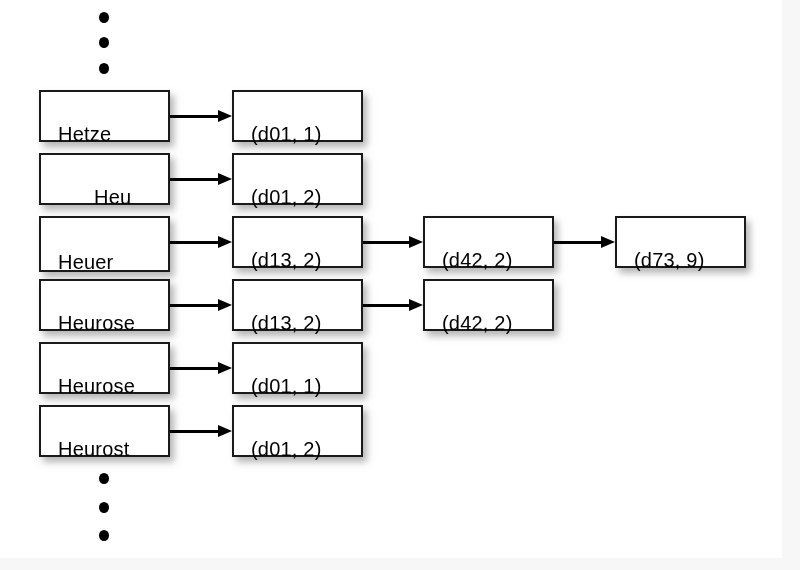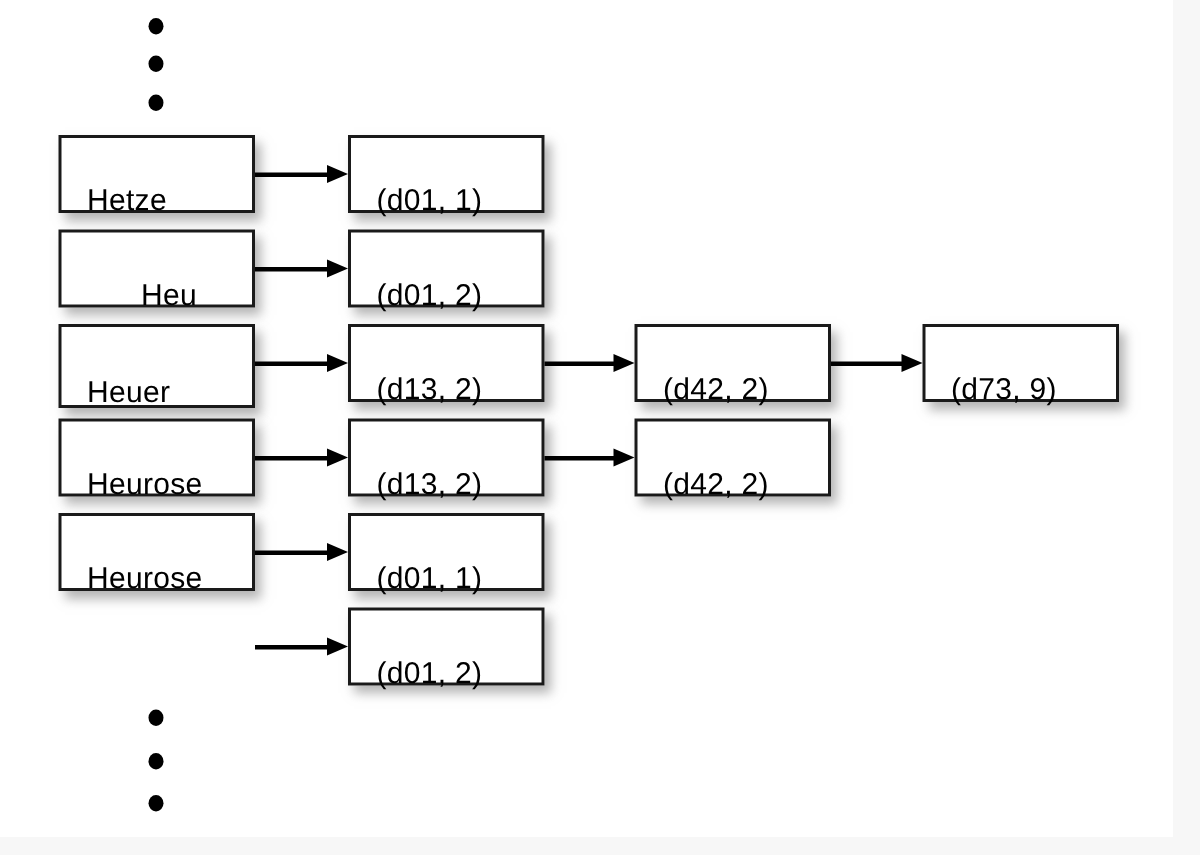--- a/index.html
+++ b/index.html
@@ -147,20 +147,23 @@
     <div class="node" style="left: 39px; top: 342px; width: 131px; height: 52px;">
       <span>Heurose</span>
     </div>
     <div class="node" style="left: 232px; top: 342px; width: 131px; height: 52px;">
       <span>(d01, 1)</span>
     </div>
     <div class="edge" style="left: 170px; top: 361.5px; width: 62px;">
       <div class="shaft" style="width: 49px;"></div>
       <div class="head" style="left: 48px;"></div>
     </div>
+    <div class="node" style="left: 39px; top: 405px; width: 131px; height: 52px;">
+      <span>Heurost</span>
+    </div>
     <div class="node" style="left: 232px; top: 405px; width: 131px; height: 52px;">
       <span>(d01, 2)</span>
     </div>
     <div class="edge" style="left: 170px; top: 424.5px; width: 62px;">
       <div class="shaft" style="width: 49px;"></div>
       <div class="head" style="left: 48px;"></div>
     </div>
     <div class="dot" style="left: 99px; top: 12px;"></div>
     <div class="dot" style="left: 99px; top: 37px;"></div>
     <div class="dot" style="left: 99px; top: 63px;"></div>

